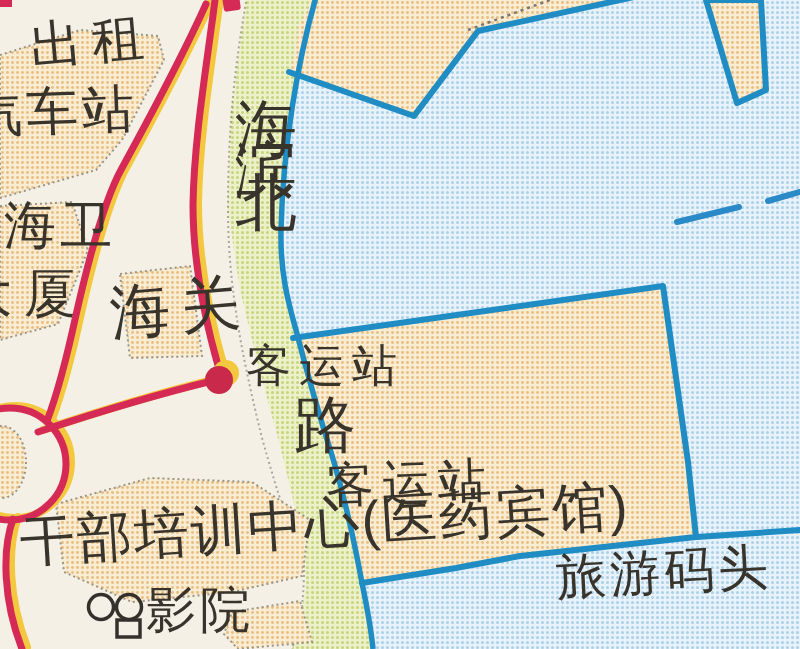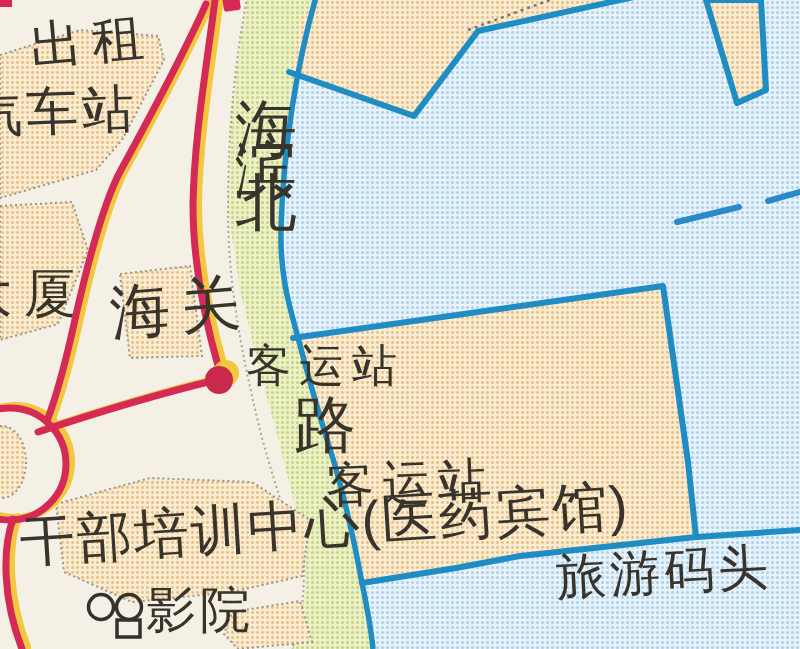--- a/index.html
+++ b/index.html
@@ -106,20 +106,21 @@
 
     <g fill="none" stroke="#34312c" stroke-width="3.5">
       <circle cx="101" cy="607" r="12.5"></circle>
       <circle cx="129" cy="607" r="12.5"></circle>
       <rect x="117" y="620" width="23" height="17"></rect>
     </g>
   </svg>
 
   <div class="lbl lbl-taxi1">出租</div>
   <div class="lbl lbl-taxi2">汽车站</div>
+  <div class="lbl lbl-haiwei1">海卫</div>
   <div class="lbl lbl-haiwei2">大厦</div>
   <div class="lbl lbl-customs">海关</div>
   <div class="lbl lbl-road-vert">海滨北</div>
   <div class="lbl lbl-road-tail">路</div>
   <div class="lbl lbl-pax1">客运站</div>
   <div class="lbl lbl-pax2">客运站</div>
   <div class="lbl lbl-training">干部培训中心(医药宾馆)</div>
   <div class="lbl lbl-cinema">影院</div>
   <div class="lbl lbl-wharf">旅游码头</div>
 

